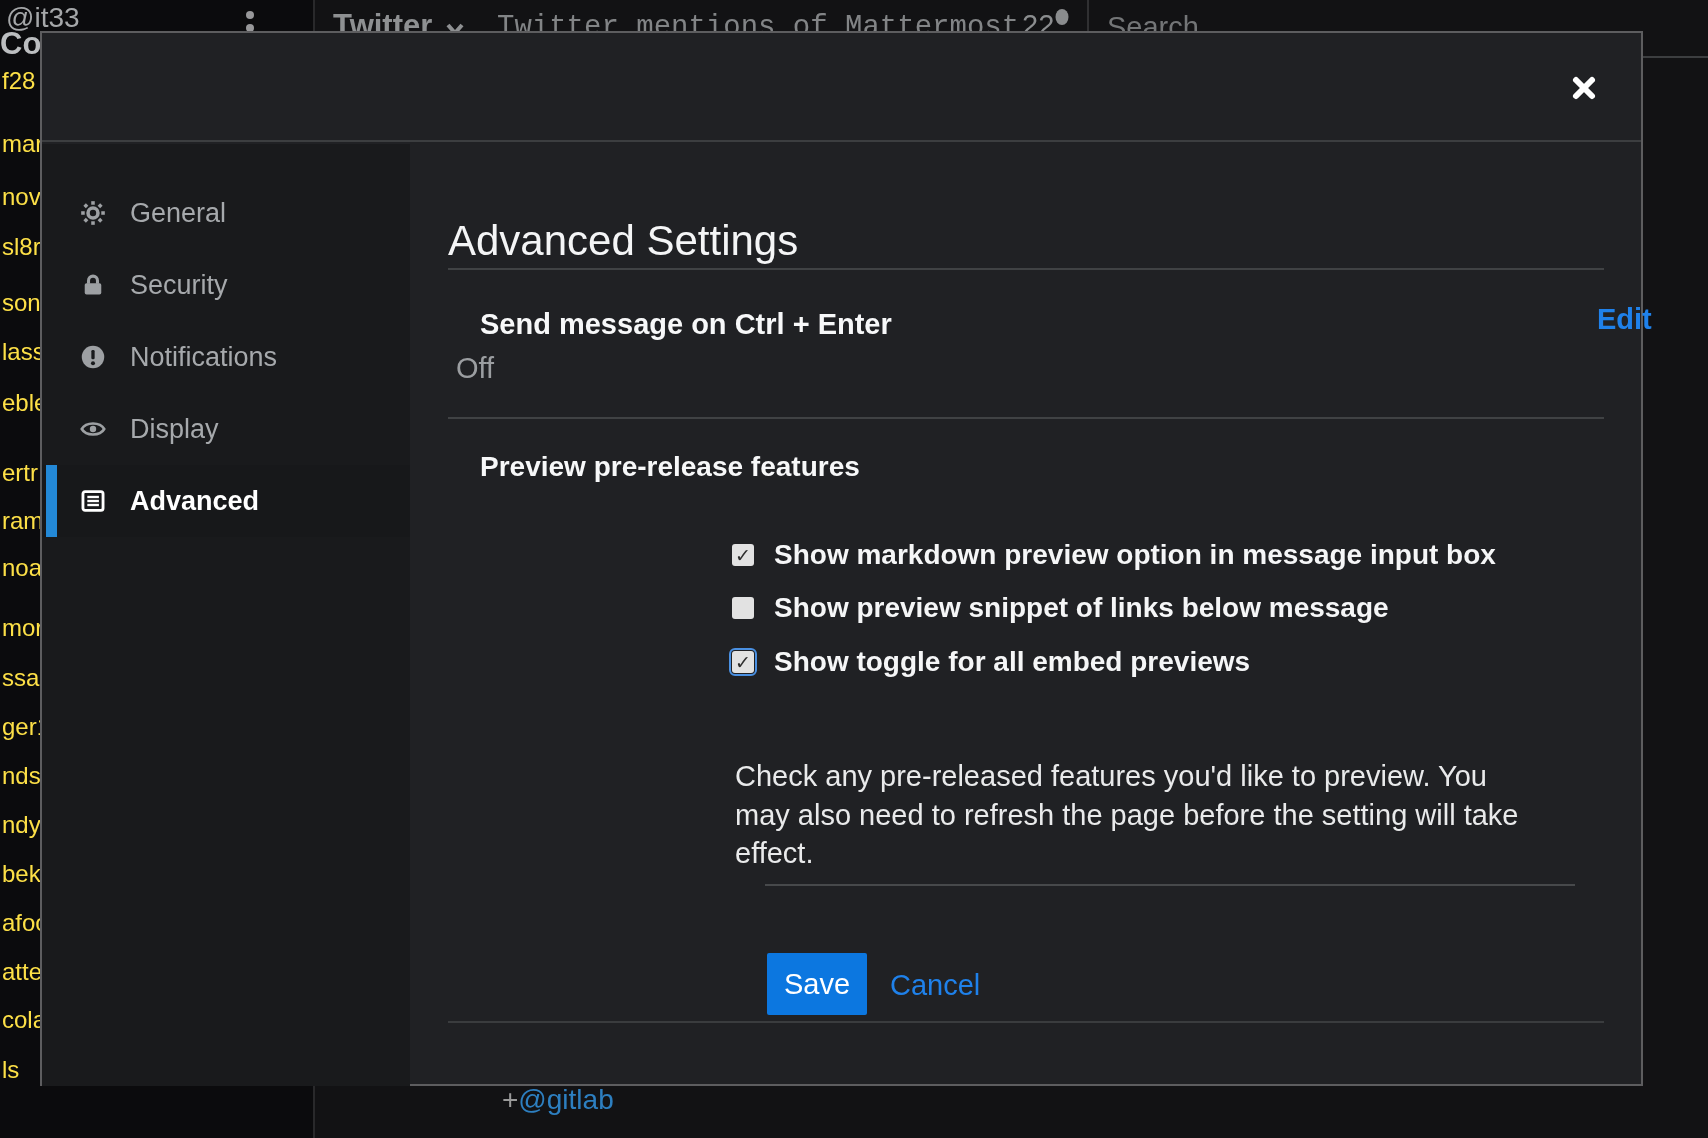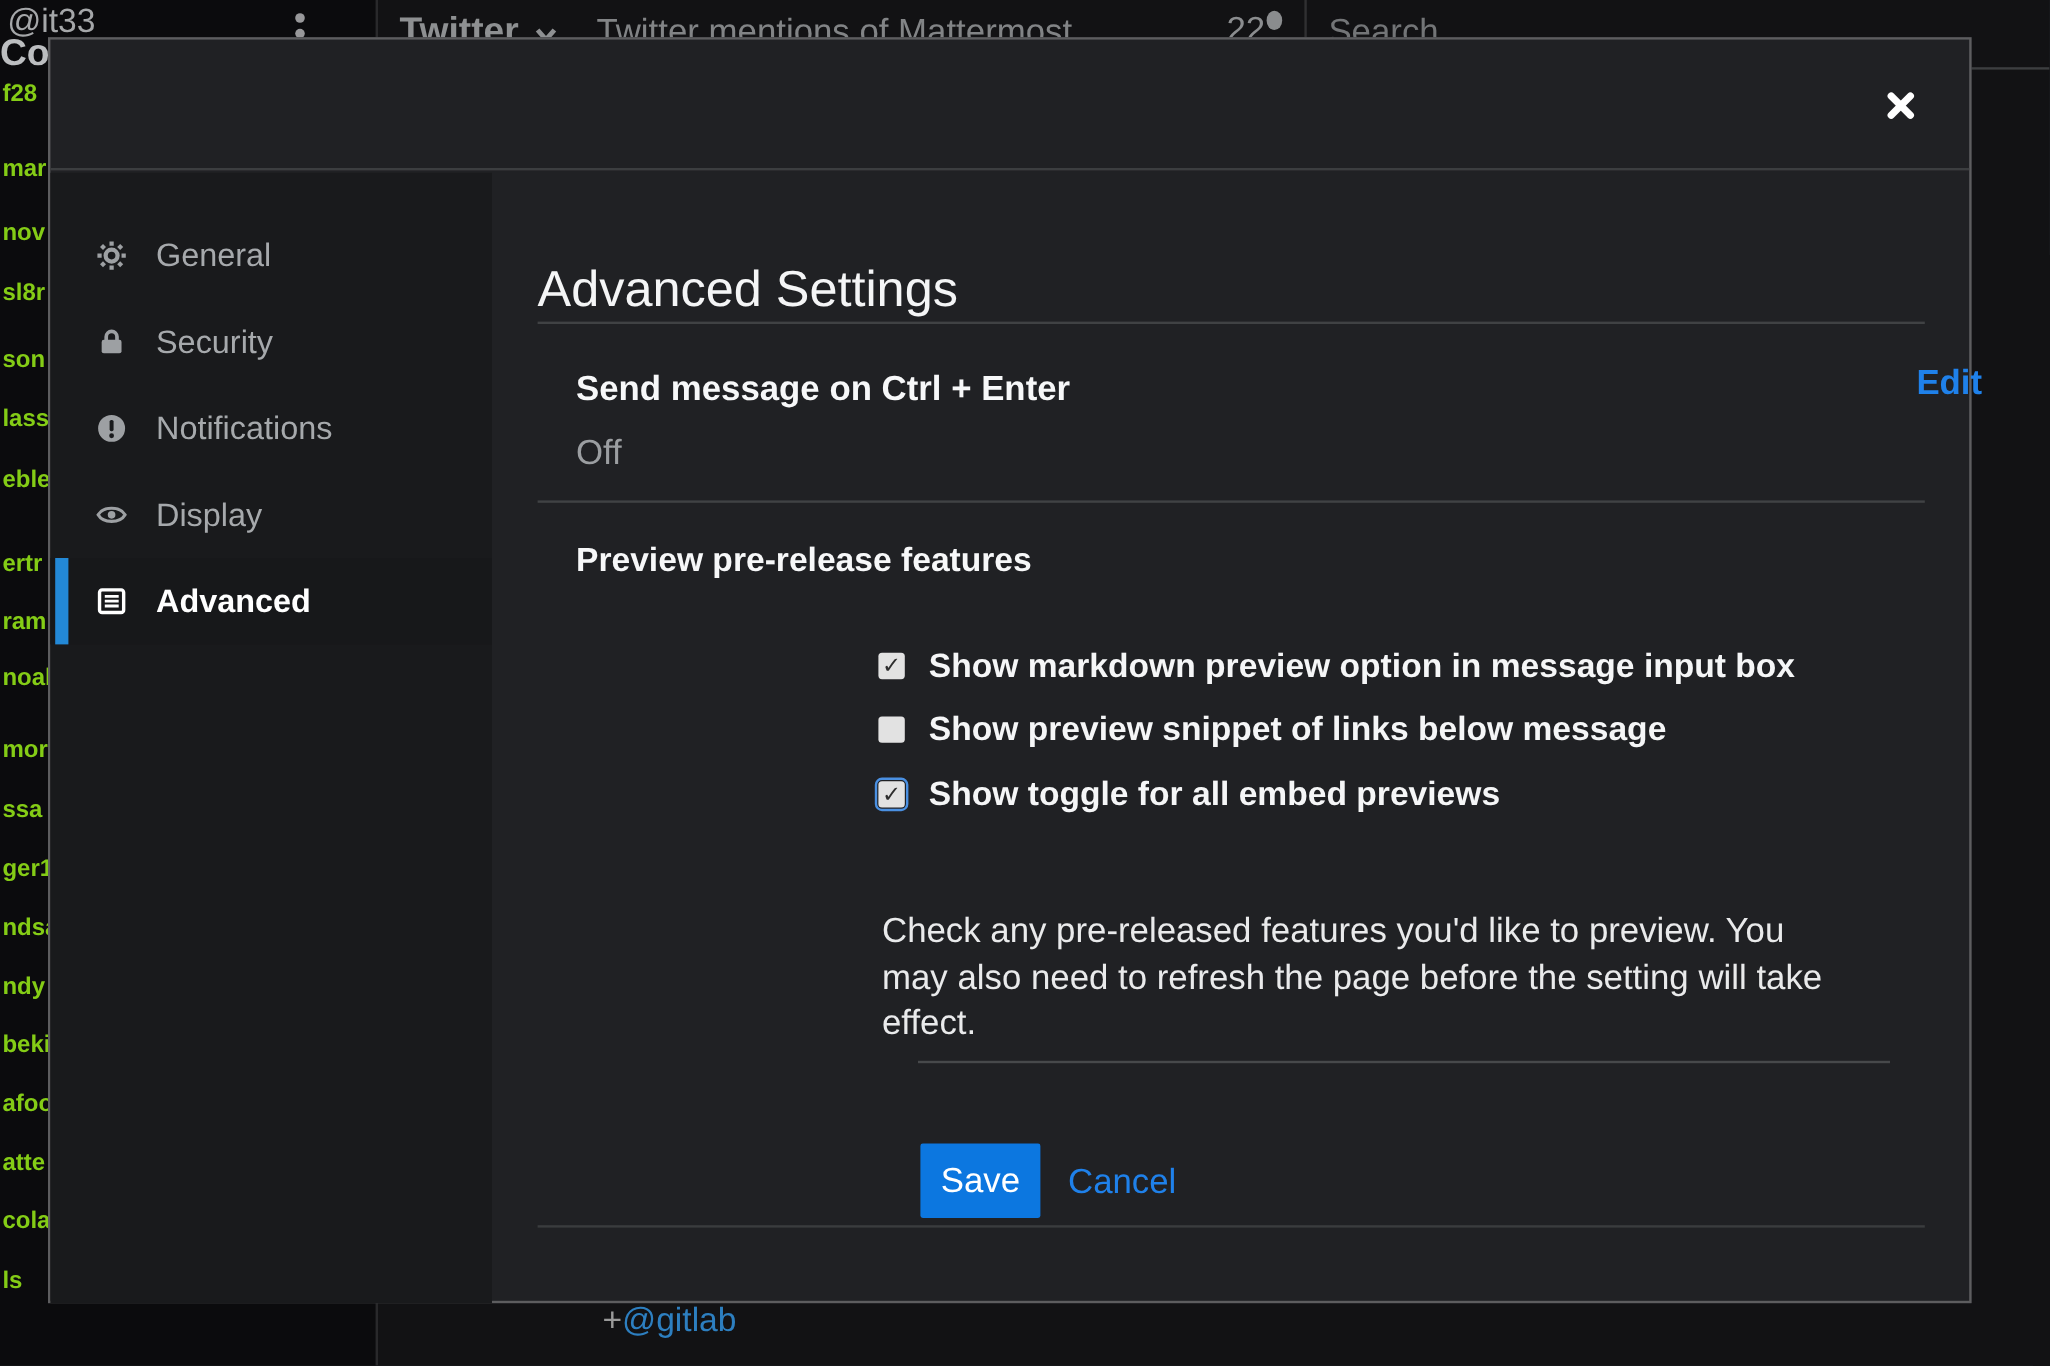--- a/index.html
+++ b/index.html
@@ -11,26 +11,26 @@
     color:#ddd;
   }
   .abs { position:absolute; }
 
   
   #app-bg { position:absolute; inset:0; z-index:1; }
   .bg-left-sidebar { left:0; top:0; width:313px; height:1138px; background:#0b0b0d; }
   .bg-v-divider { left:313px; top:0; width:2px; height:1138px; background:#29292b; }
   .bg-user-handle { left:6px; top:2px; font-size:28px; color:#a5a7a9; }
   .bg-team-name { left:0px; top:26px; font-size:31px; font-weight:700; color:#bcbec0; white-space:nowrap; }
-  .bg-channel { left:2px; font-size:20px; color:#84cc16; white-space:nowrap;font-weight:bold; }
+  .bg-channel { left:2px; font-size:24px; color:#fde047; white-space:nowrap; }
   .bg-dots { left:244px; top:6px; width:12px; height:44px; }
   .bg-dots span { display:block; width:8px; height:8px; border-radius:50%; background:#98989a; margin:5px auto; }
   .bg-chan-name { left:333px; top:8px; font-size:31px; font-weight:700; color:#8e9092;text-align:right; }
   .bg-chevron { left:442px; top:16px; color:#8e9092; }
-  .bg-topic { left:497px; top:11px; font-size:29px; color:#828486; white-space:nowrap; }
+  .bg-topic { left:497px; top:11px; font-size:29px; color:#828486; white-space:nowrap;font-family:Liberation Mono, monospace; }
   .bg-members { left:1022px; top:9px; font-size:29px; color:#8b8d8f; }
   .bg-person { left:1049px; top:8px; }
   .bg-hdr-div { left:1087px; top:0; width:2px; height:46px; background:#303032; }
   .bg-search { left:1107px; top:11px; font-size:29px; color:#737577; }
   .bg-search-line { left:1095px; top:56px; width:613px; height:2px; background:#3c3e40; }
   .bg-mention { top:1084px; font-size:28px; white-space:nowrap; }
   .bg-mention .plus { color:#9a9a9a; }
   .bg-mention .lnk { color:#2d7fc0; }
 
   
@@ -205,21 +205,21 @@
       </span>
       <span class="lbl">Advanced</span>
     </div>
   </div>
 
   <div class="c-title">Advanced Settings</div>
   <div class="c-div" style="left:406px; top:235px; width:1156px;"></div>
 
   <div class="c-row-label" style="left:438px; top:275px;">Send message on Ctrl + Enter</div>
   <div class="c-link" style="left:1555px; top:270px;font-weight:bold;">Edit</div>
-  <div class="c-row-value" style="left:438px; top:319px;margin-top:10px;">Off</div>
+  <div class="c-row-value" style="left:414px; top:319px;">Off</div>
 
   <div class="c-div" style="left:406px; top:384px; width:1156px;"></div>
 
   <div class="c-section-label" style="left:438px; top:418px;">Preview pre-release features</div>
 
   <div class="chk-row" style="top:506px">
     <span class="chk-box">✓</span>
     <span class="chk-lbl">Show markdown preview option in message input box</span>
   </div>
   <div class="chk-row" style="top:559px">

